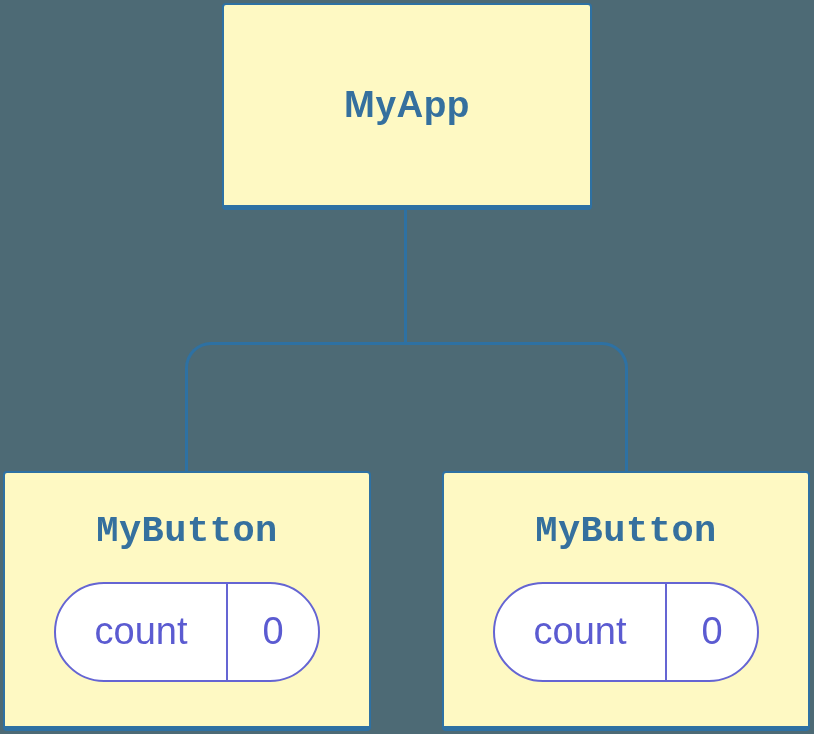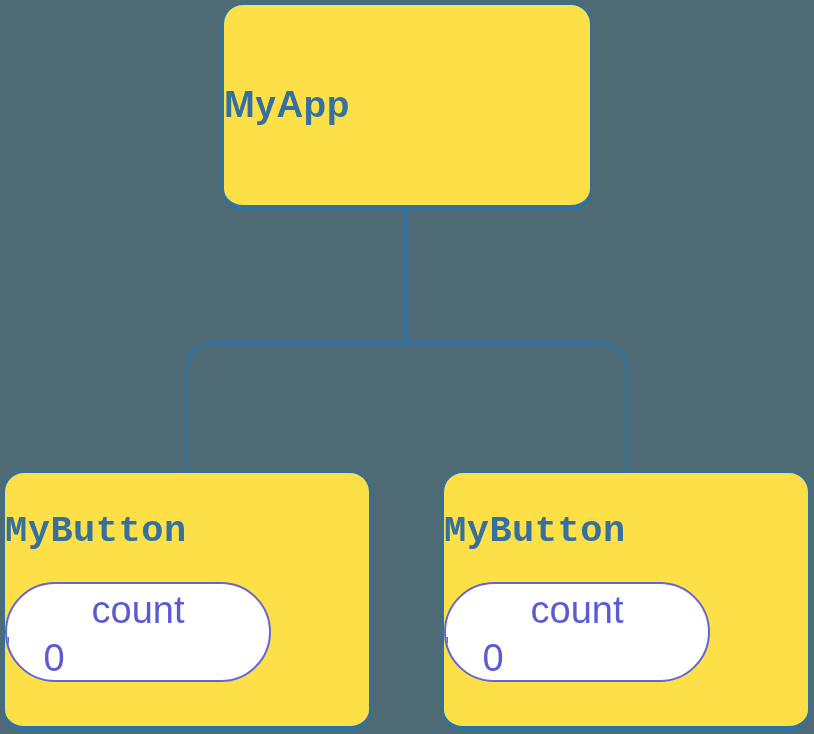--- a/index.html
+++ b/index.html
@@ -6,28 +6,28 @@
   .canvas {
     position: relative;
     width: 814px;
     height: 734px;
     background: #4d6a75;
     overflow: hidden;
     font-family: "Liberation Sans", sans-serif;
   }
   .node {
     position: absolute;
-    background: #fde047;
+    background: #fef9c3;
     border: 2px solid #2e71a3;
     border-bottom-width: 5px;
-    border-radius: 21px;
+    border-radius: 4px;
     box-sizing: border-box;
     display: flex;
     flex-direction: column;
-    align-items: flex-start;
+    align-items: center;
   }
   .node-root {
     left: 222px; top: 3px;
     width: 370px; height: 207px;
     justify-content: center;
   }
   .node-label {
     color: #35709e;
     font-size: 37px;
     font-weight: 600;
@@ -58,21 +58,20 @@
   .node-child .node-label { margin-top: 38px; font-family: Liberation Mono, monospace; }
   .state-pill {
     margin-top: 30px;
     width: 266px; height: 100px;
     box-sizing: border-box;
     border: 2px solid #6565d3;
     border-radius: 50px;
     display: flex;
     overflow: hidden;
     background: #ffffff;
-    flex-direction: column;
   }
   .state-key {
     flex: 1;
     display: flex;
     align-items: center;
     justify-content: center;
     font-size: 38px;
     color: #5b5bd1;
   }
   .state-value {

